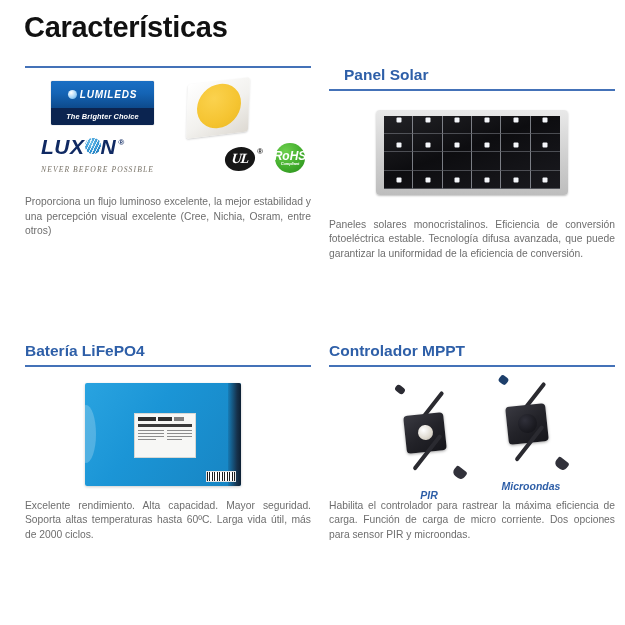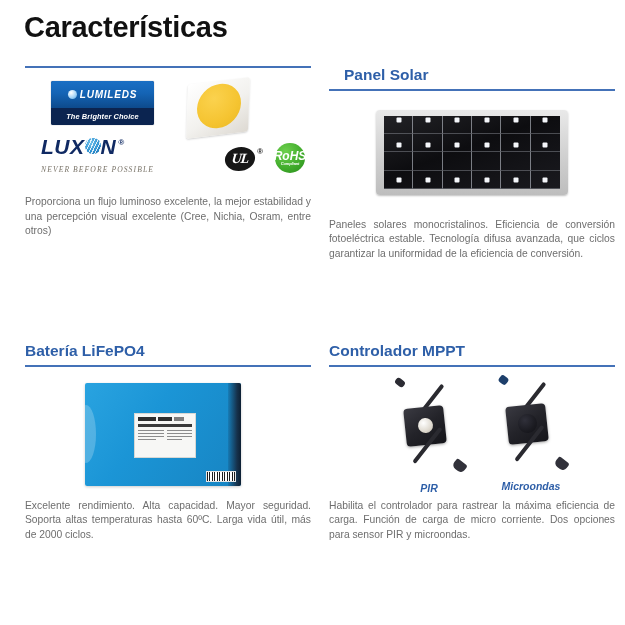--- a/index.html
+++ b/index.html
@@ -355,21 +355,21 @@
   .sensors {
     position: absolute;
     left: 0; top: 0;
     width: 100%; height: 125px;
   }
   .sensor {
     position: absolute;
     width: 104px;
     height: 96px;
   }
-  .sensor.s-pir { left: 48px; top: 2px; }
+  .sensor.s-pir { left: 48px; top: 9px; }
   .sensor.s-mw  { left: 150px; top: 0px; }
 
   .sensor .cable-up,
   .sensor .cable-dn {
     position: absolute;
     background: #2a2a30;
     border-radius: 2px;
   }
   .sensor .cable-up {
     width: 4px; height: 42px;
@@ -542,21 +542,21 @@
               <span class="solar-dot" style="left: 25%; top: 88%;"></span>
               <span class="solar-dot" style="left: 41.6667%; top: 88%;"></span>
               <span class="solar-dot" style="left: 58.3333%; top: 88%;"></span>
               <span class="solar-dot" style="left: 75%; top: 88%;"></span>
               <span class="solar-dot" style="left: 91.6667%; top: 88%;"></span>
             </div>
         </div>
       </div>
     </div>
 
-    <p class="card-desc">Paneles solares monocristalinos. Eficiencia de conversión fotoeléctrica estable. Tecnología difusa avanzada, que ciclos garantizar la uniformidad de la eficiencia de conversión.</p>
+    <p class="card-desc">Paneles solares monocristalinos. Eficiencia de conversión fotoeléctrica estable. Tecnología difusa avanzada, que puede garantizar la uniformidad de la eficiencia de conversión.</p>
   </div>
 
   <div class="card c-batt">
     <div class="card-title">Batería LiFePO4</div>
     <div class="card-rule"></div>
 
     <div class="card-media">
       <div class="batt-wrap">
         <div class="batt-body">
           <div class="batt-left-notch"></div>

